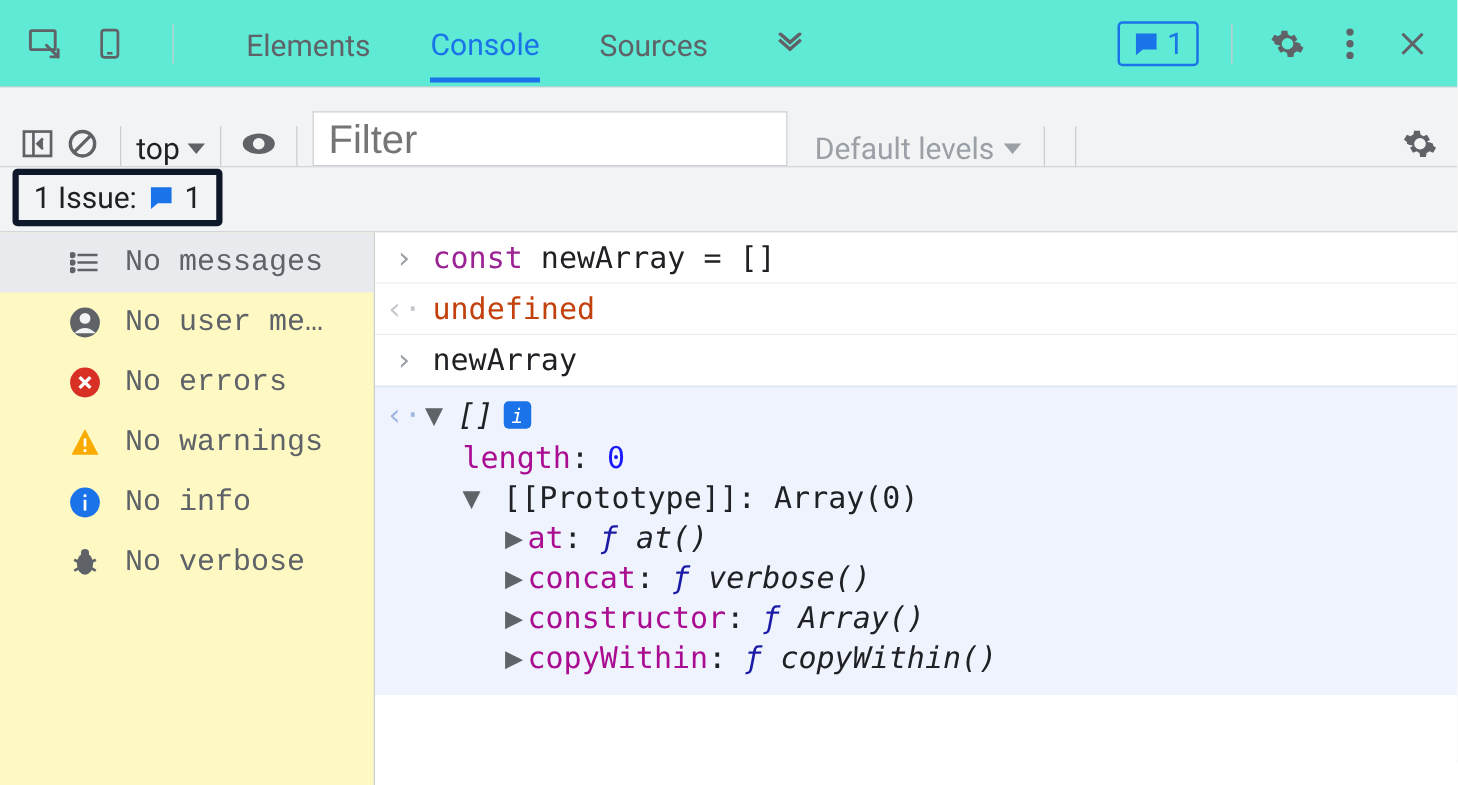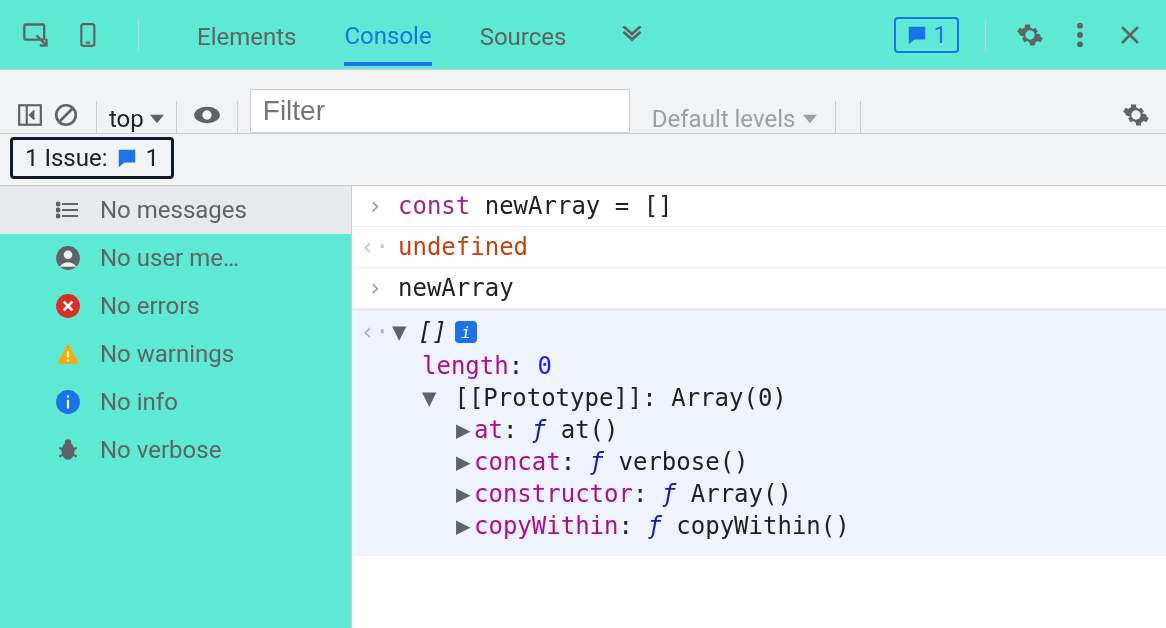--- a/index.html
+++ b/index.html
@@ -49,40 +49,40 @@
   }
 
   
   .toolbar {
     display: flex; align-items: flex-end; height: 64px; padding: 0 12px;
     border-bottom: 1px solid #cacdd1; background: #f1f3f4;
   }
   .context-sel { display: inline-flex; align-items: center; gap: 6px; color: #202124; cursor: pointer;}
   .filter-input {
     height: 44px; width: 380px; border: 1px solid #cacdd1; padding: 0 12px;
-    font-size: 28px; color: #5f6368; background: #fff;
+    font-size: 32px; color: #5f6368; background: #fff;
   }
   .levels { color: #9aa0a6; margin-left: 22px; cursor: pointer; display: inline-flex; align-items: center; gap: 8px;}
   .gear-right { margin-left: auto; }
 
   
   .issuebar {
     display: flex; align-items: center; height: 52px; padding: 6px 10px 10px 10px;
     border-bottom: 1px solid #cacdd1; background: #f1f3f4;
   }
   .issue-chip {
     display: inline-flex; align-items: center; gap: 8px;
-    border: 3px solid #0f172a; border-radius: 4px; padding: 4px 12px;
+    border: 5px solid #0f172a; border-radius: 4px; padding: 4px 12px;
     background: #f1f3f4; cursor: pointer;
   }
 
   
   .main { display: flex; height: calc(628px - 70px - 64px - 52px); }
   .sidebar {
-    width: 352px; border-right: 1px solid #cacdd1; background: #5eead4;
+    width: 300px; border-right: 1px solid #cacdd1; background: #fef9c3; font-family: Liberation Mono, monospace;
   }
   .sb-item {
     display: flex; align-items: center; gap: 18px; padding: 10px 12px 10px 54px;
     color: #5f6368; cursor: pointer; white-space: nowrap; overflow: hidden; text-overflow: ellipsis;
   }
   .sb-item.active { background: #e8eaed; }
   .sb-icon { display: inline-flex; width: 28px; height: 28px; align-items: center; justify-content: center; flex-shrink: 0;}
   .sb-label { overflow: hidden; text-overflow: ellipsis; }
 
   .console {
@@ -90,21 +90,21 @@
   }
   .c-row {
     display: flex; align-items: flex-start; gap: 14px; padding: 6px 14px;
     border-bottom: 1px solid #eceef1; font-size: 24px;
   }
   .kw  { color: #9b2393; }     
   .undef { color: #c2410c; }
   .prop  { color: #aa0d91; }   
   .num   { color: #1a1aff; }
   .fsym  { color: #1a1aa6; font-style: italic; }
-  .fn    { }
+  .fn    { font-style: italic; }
   .arrow-col { width: 18px; color: #9aa0a6; display: inline-flex; justify-content: center; }
   .eval-block {
     background: #eef3fd; border-top: 1px solid #dce6f7; padding: 8px 14px 14px 14px;
   }
   .eval-line { display: flex; align-items: center; gap: 8px; }
   .info-badge {
     display: inline-flex; width: 22px; height: 22px; background: #1a73e8;
     color: #fff; font-style: italic; font-size: 16px; border-radius: 4px;
     align-items: center; justify-content: center;
   }

